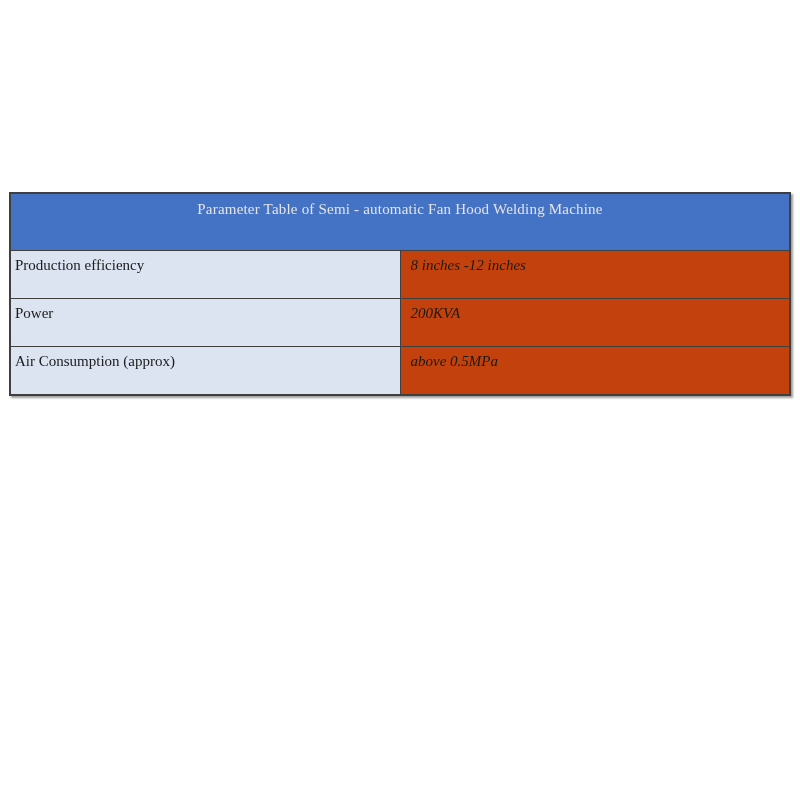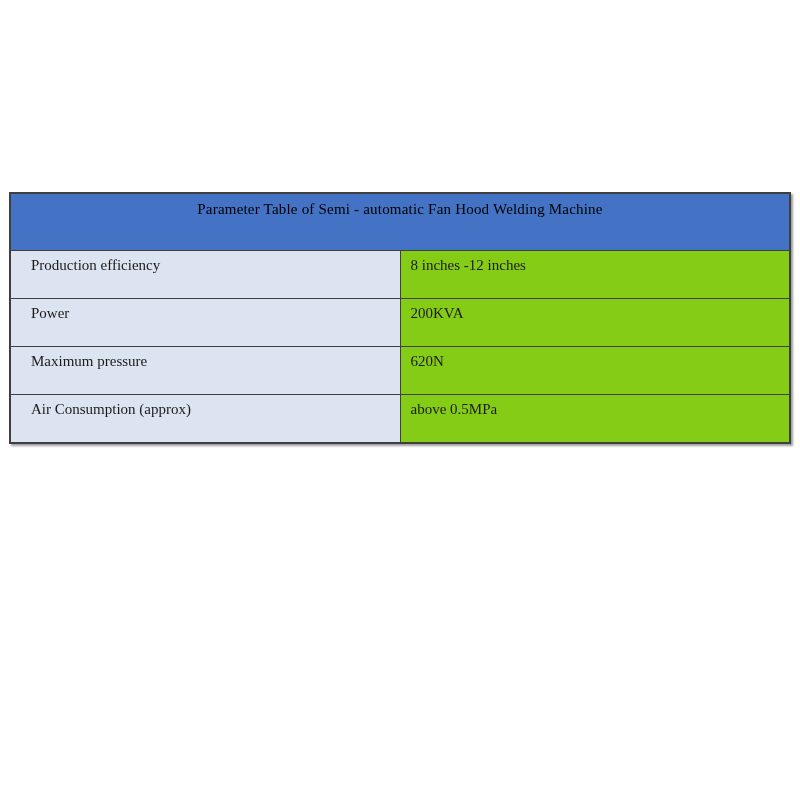--- a/index.html
+++ b/index.html
@@ -23,42 +23,43 @@
     width: 782px;
     border-collapse: collapse;
     table-layout: fixed;
     border: 2px solid #3f3f3f;
     box-shadow: 2px 2px 2px #9e9e9e;
     font-size: 15px;
   }
   .param-table th.title-cell {
     height: 48px;
     background: #4472C4;
-    color: #000000;
+    color: #e5e5e5;
     font-weight: normal;
     font-size: 15px;
     text-align: center;
     vertical-align: top;
     padding-top: 7px;
     letter-spacing: 0.2px;
   }
   .param-table td {
     height: 42px;
     border: 1px solid #3f3f3f;
     vertical-align: top;
-    padding: 5px 8px 0 20px;
+    padding: 5px 8px 0 4px;
     line-height: 1.25;
   }
   .param-table td.label-cell {
     width: 399px;
     background: #dce3f1;
   }
   .param-table td.value-cell {
-    background: #84cc16;
+    background: #c2410c;
     padding-left: 10px;
+    font-style: italic;
   }
 </style>
 </head>
 <body>
 
 <div class="page">
   <table class="param-table">
     <thead>
       <tr>
         <th class="title-cell" colspan="2">Parameter Table of Semi - automatic Fan Hood Welding Machine</th>
@@ -67,22 +68,18 @@
     <tbody>
         <tr>
           <td class="label-cell">Production efficiency</td>
           <td class="value-cell">8 inches -12 inches</td>
         </tr>
         <tr>
           <td class="label-cell">Power</td>
           <td class="value-cell">200KVA</td>
         </tr>
         <tr>
-          <td class="label-cell">Maximum pressure</td>
-          <td class="value-cell">620N</td>
-        </tr>
-        <tr>
           <td class="label-cell">Air Consumption (approx)</td>
           <td class="value-cell">above 0.5MPa</td>
         </tr>
       </tbody>
   </table>
 </div>
 
 </body></html>

